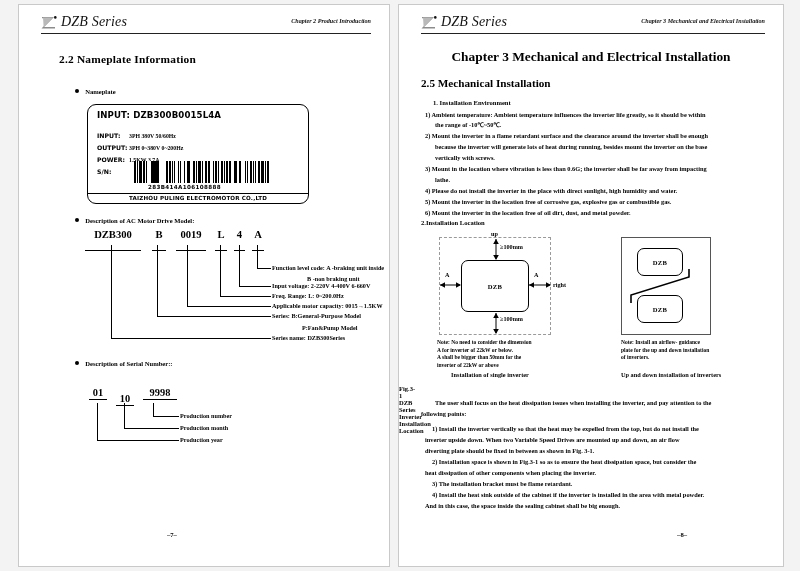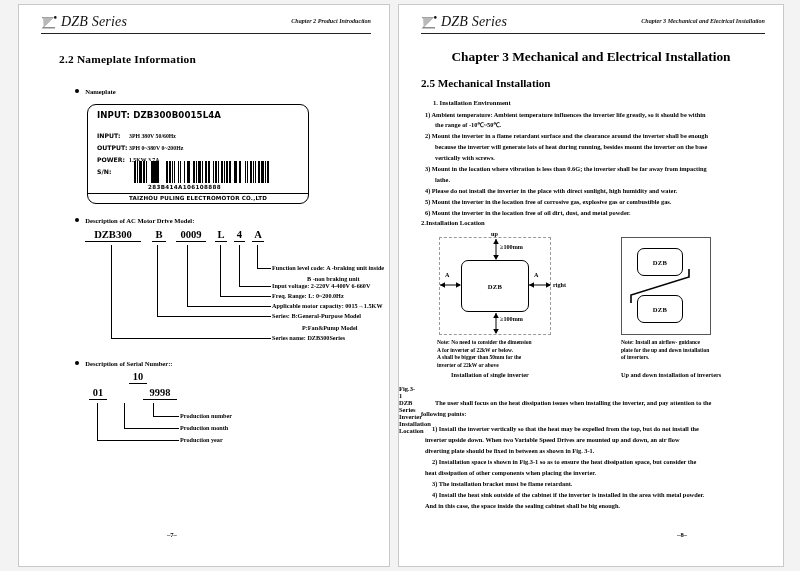--- a/index.html
+++ b/index.html
@@ -142,21 +142,21 @@
     color: #000; text-align: center; white-space: nowrap;
   }
 
   
   .decoder { position: absolute; }
   .code-token {
     position: absolute;
     font-family: "Liberation Serif", serif;
     font-weight: bold; font-size: 10.6px; color: #000;
     border-bottom: 1.2px solid #000;
-    padding-bottom: 1px;
+    padding-bottom: 10px;
     white-space: nowrap;
     text-align: center;
   }
   .lead { position: absolute; background: #000; }
   .lead.v { width: 1.1px; }
   .lead.h { height: 1.1px; }
   .dec-label {
     position: absolute;
     font-size: 6.2px; font-weight: bold; color: #000;
     white-space: nowrap;
@@ -386,21 +386,21 @@
     </div>
 
     <div class="bullet-row" style="left:56px; top:212px;">
       <span class="bullet-dot"></span>
       <span>Description of AC Motor Drive Model:</span>
     </div>
 
     <div class="decoder" style="left:0; top:0;">
       <div class="code-token" style="left:66px; top:224px; width:56px;">DZB300</div>
       <div class="code-token" style="left:133px; top:224px; width:14px;">B</div>
-      <div class="code-token" style="left:157px; top:224px; width:30px;">0009</div>
+      <div class="code-token" style="left:157px; top:224px; width:30px;">0019</div>
       <div class="code-token" style="left:196px; top:224px; width:12px;">L</div>
       <div class="code-token" style="left:215px; top:224px; width:11px;">4</div>
       <div class="code-token" style="left:233px; top:224px; width:12px;">A</div>
 
       <div class="lead v" style="left:238px; top:240px; height:24px;"></div>
       <div class="lead h" style="left:238px; top:263px; width:14px;"></div>
       <div class="dec-label" style="left:253px; top:259px;">Function level code: A -braking unit inside</div>
       <div class="dec-label" style="left:288px; top:270px;">B -non braking unit</div>
 
       <div class="lead v" style="left:220px; top:240px; height:42px;"></div>
@@ -425,21 +425,21 @@
       <div class="dec-label" style="left:253px; top:329px;">Series name: DZB300Series</div>
     </div>
 
     <div class="bullet-row" style="left:56px; top:355px;">
       <span class="bullet-dot"></span>
       <span>Description of Serial Number::</span>
     </div>
 
     <div class="decoder" style="left:0; top:0;">
       <div class="sn-token" style="left:70px; top:382px; width:18px;">01</div>
-      <div class="sn-token" style="left:97px; top:366px; width:18px;margin-left:13px;">10</div>
+      <div class="sn-token" style="left:97px; top:388px; width:18px;">10</div>
       <div class="sn-token" style="left:124px; top:382px; width:34px;">9998</div>
 
       <div class="lead v" style="left:134px; top:398px; height:14px;"></div>
       <div class="lead h" style="left:134px; top:411px; width:26px;"></div>
       <div class="dec-label" style="left:161px; top:407px;">Production number</div>
 
       <div class="lead v" style="left:105px; top:398px; height:26px;"></div>
       <div class="lead h" style="left:105px; top:423px; width:55px;"></div>
       <div class="dec-label" style="left:161px; top:419px;">Production month</div>
 

